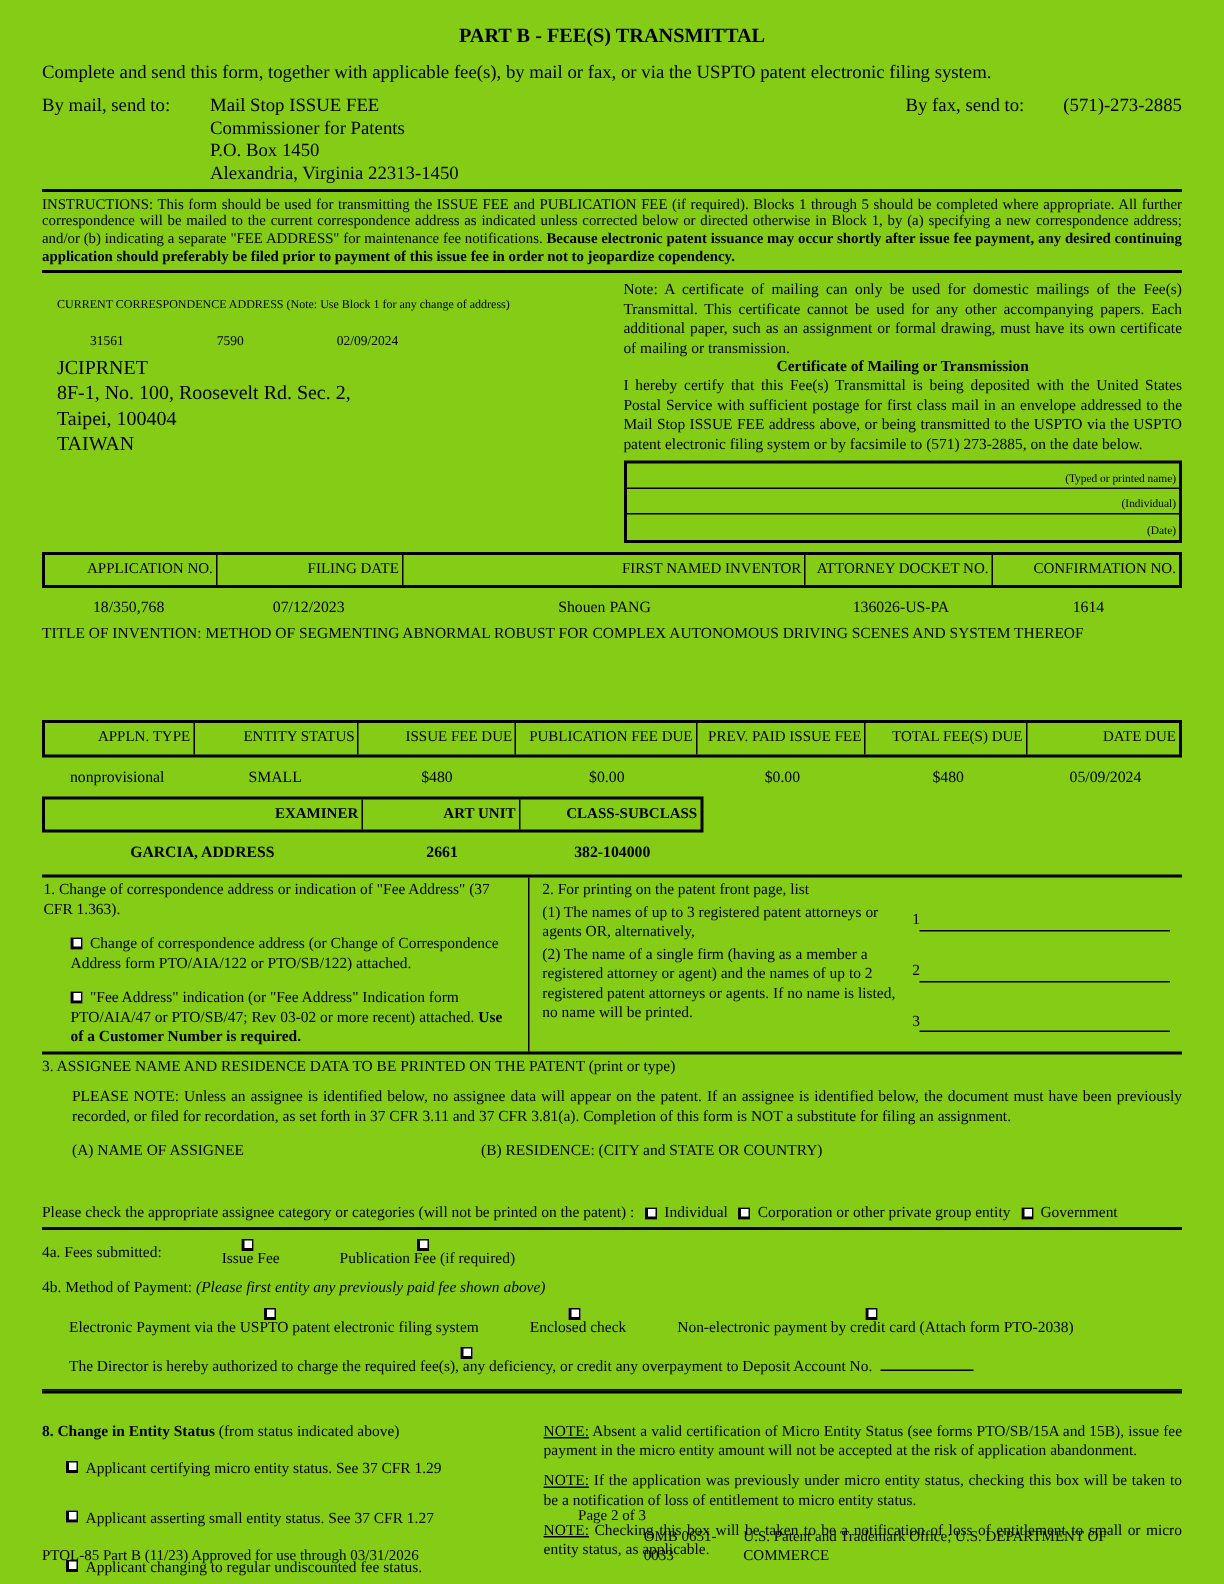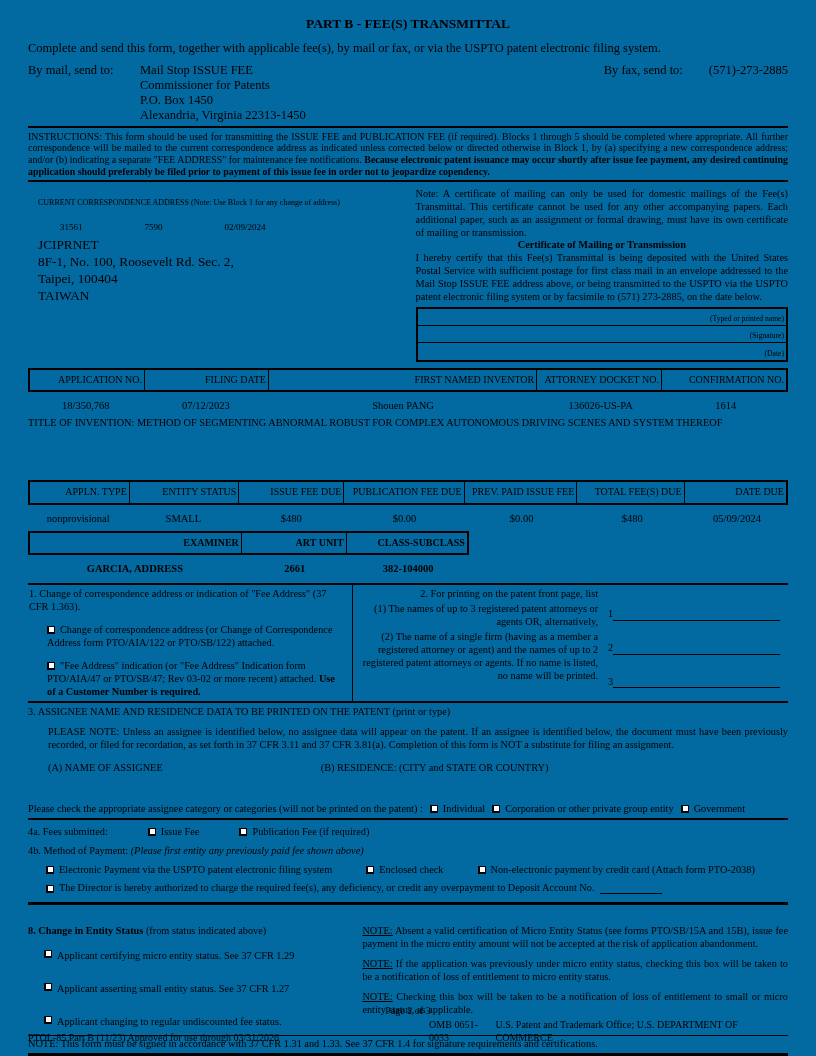--- a/index.html
+++ b/index.html
@@ -1,19 +1,19 @@
 <!DOCTYPE html>
 <html><head>
 <meta charset="utf-8">
 <style>
   * { box-sizing: border-box; }
   body { margin:0; background:#fff; }
   .page {
     width:816px; height:1056px; margin:0 auto; position:relative;
-    background:#0369a1; color:#000;
+    background:#84cc16; color:#000;
     font-family:"Liberation Serif", serif; font-size:10.3px; line-height:1.25;
     padding:10px 28px 0 28px; overflow:hidden;
   }
   .center { text-align:center; }
   .bold { font-weight:bold; }
   .just { text-align:justify; }
   .rule { border:0; border-top:2.5px solid #000; margin:2px 0; }
   .rule-thin { border:0; border-top:1px solid #000; margin:2px 0; }
   .rule-dbl { border:0; border-top:1px solid #000; border-bottom:2.5px solid #000; height:3px; margin:2px 0; }
 
@@ -60,38 +60,38 @@
   .cb { display:inline-block; width:8px; height:8px; background:#fff;
     border:1px solid #000; border-left-width:2.5px; border-bottom-width:2.5px;
     margin-right:5px; vertical-align:-1px; flex:none; }
 
   .blk12 { display:flex; border-top:2.5px solid #000; border-bottom:2.5px solid #000; margin-top:6px; }
   .blk1 { width:42.7%; flex:none; border-right:1.5px solid #000; padding:3px 8px 3px 1px; }
   .blk1 p { margin:0 0 0 0; }
   .blk1 .opt { margin:10px 0 0 18px; }
   .blk2 { flex:1; padding:3px 4px 3px 9px; display:flex; }
   .blk2-text { width:56%; flex:none; }
-  .blk2-text p { margin:0 0 2px 0;text-align:right; }
+  .blk2-text p { margin:0 0 2px 0; }
   .blk2-lines { flex:1; display:flex; flex-direction:column; justify-content:space-between; padding:20px 4px 10px 10px; }
   .numline { display:flex; align-items:flex-end; }
   .numline .fill { flex:1; }
 
   .fill { display:inline-block; border-bottom:1px solid #000; height:11px; vertical-align:-2px; }
 
   .blk3 { margin-top:3px; }
   .blk3 p { margin:0; }
   .blk3-note { margin:7px 0 0 20px !important; }
   .blk3-ab { display:flex; margin:10px 0 0 20px !important; }
   .blk3-ab span:last-child { margin-left:158px; }
   .blk3-cats { display:flex; align-items:center; margin-top:28px !important; white-space:nowrap; }
   .blk3-cats .cat { display:inline-flex; align-items:center; margin-left:7px; }
 
   .blk4 { margin-top:4px; }
   .blk4 .row { display:flex; align-items:center; margin-top:6px; }
-  .blk4 .opt { display:inline-flex; align-items:center; }
+  .blk4 .opt { display:inline-flex; align-items:center;flex-direction:column; }
 
   .blk5 { display:flex; margin-top:20px; }
   .blk5-left { width:44%; flex:none; }
   .blk5-left .opt { display:flex; align-items:flex-start; margin:12px 0 0 16px; }
   .blk5-right { flex:1; }
   .blk5-right p { margin:0 0 7px 0; }
   .blk5-right .nlbl { text-decoration:underline; }
 
   .footer { position:absolute; left:28px; right:28px; bottom:12px; font-size:10px; }
   .foot-cols { display:flex; align-items:flex-end; margin-top:2px; }
@@ -142,21 +142,21 @@
     </div>
     <div class="cert">
       <p class="just">Note: A certificate of mailing can only be used for domestic mailings of the Fee(s) Transmittal. This certificate cannot be used for any other accompanying papers. Each additional paper, such as an assignment or formal drawing, must have its own certificate of mailing or transmission.</p>
       <p class="cert-head">Certificate of Mailing or Transmission</p>
       <p class="just">I hereby certify that this Fee(s) Transmittal is being deposited with the United States Postal Service with sufficient postage for first class mail in an envelope addressed to the Mail Stop ISSUE FEE address above, or being transmitted to the USPTO via the USPTO patent electronic filing system or by facsimile to (571) 273-2885, on the date below.</p>
       <div class="cert-fields">
         <div class="cert-field">
             <span>(Typed or printed name)</span>
           </div>
         <div class="cert-field">
-            <span>(Signature)</span>
+            <span>(Individual)</span>
           </div>
         <div class="cert-field">
             <span>(Date)</span>
           </div>
       </div>
     </div>
   </div>
 
   <div class="thead">
     <div class="th c-app1">APPLICATION NO.</div>

